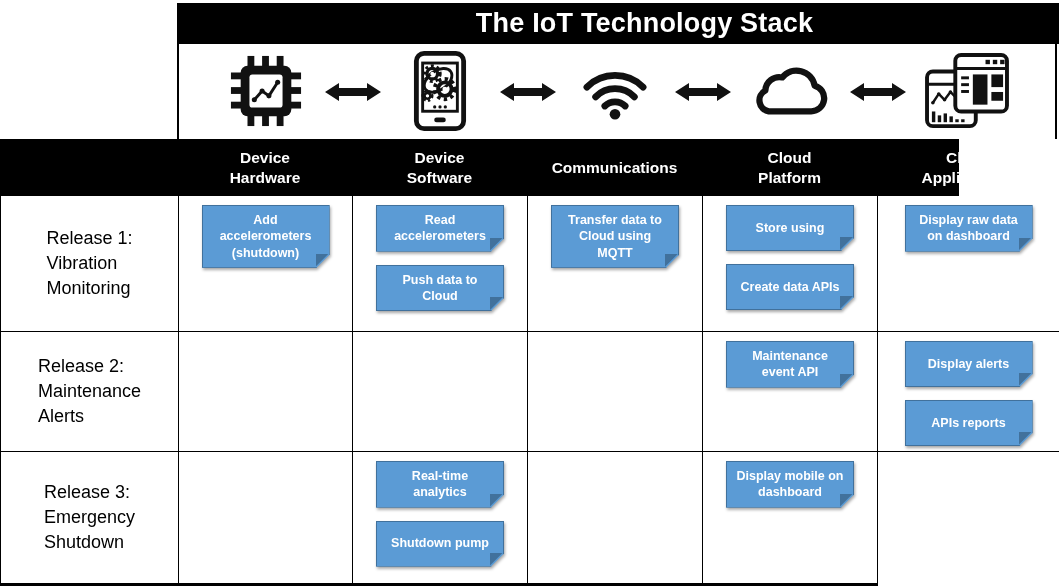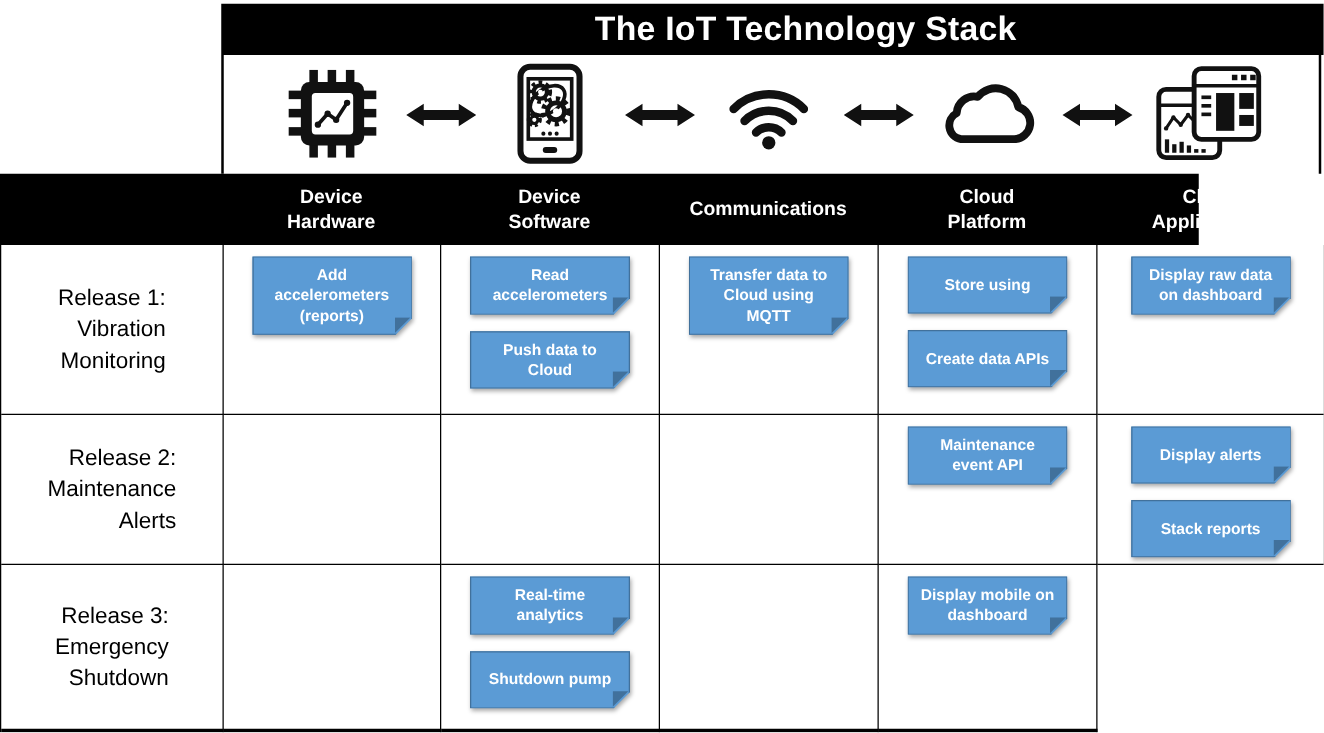--- a/index.html
+++ b/index.html
@@ -28,21 +28,21 @@
     display:flex; align-items:center; justify-content:center; text-align:center; white-space:pre-line;}
 
   
   .body-grid{position:absolute; left:0; top:196px; width:1059px; height:390px;
     display:grid; grid-template-columns:178px 174px 175px 175px 175px 182px;
     grid-template-rows:136px 120px 134px; border-left:1px solid var(--grid); background:#fff;}
   .cell{border-right:1px solid var(--grid); border-bottom:1px solid var(--grid);
     display:flex; flex-direction:column; align-items:center; padding-top:9px; gap:13px;}
   .row-last .cell, .cell.row-last{border-bottom:3px solid var(--grid);}
   .label-cell{justify-content:center; padding-top:0; font-size:18px; color:#000;
-    text-align:right; white-space:pre-line; line-height:1.4;}
+    text-align:left; white-space:pre-line; line-height:1.4;}
 
   
   .note{filter:drop-shadow(1.5px 2px 1.5px rgba(0,0,0,.35)); width:128px;}
   .note-inner{position:relative; width:128px; min-height:46px; background:var(--note-fill);
     border:1px solid var(--note-border);
     clip-path:polygon(0 0,100% 0,100% calc(100% - 13px),calc(100% - 13px) 100%,0 100%);
     display:flex; align-items:center; justify-content:center; text-align:center;
     color:#fff; font-weight:bold; font-size:12.5px; line-height:1.3; padding:6px 8px;}
   .note-inner::after{content:""; position:absolute; right:0; bottom:0; width:13px; height:13px;
     background:var(--note-fold); clip-path:polygon(0 0,100% 0,0 100%);}
@@ -176,21 +176,21 @@
     <div class="header-cell">Cloud
 Applications</div>
   </div>
 
   <div class="body-grid">
     <div class="cell label-cell">Release 1:
 Vibration
 Monitoring</div>
     <div class="cell">
         <div class="note">
-          <div class="note-inner">Add accelerometers (reports)</div>
+          <div class="note-inner">Add accelerometers (shutdown)</div>
         </div>
       </div>
     <div class="cell">
         <div class="note">
           <div class="note-inner">Read accelerometers</div>
         </div>
         <div class="note">
           <div class="note-inner">Push data to Cloud</div>
         </div>
       </div>
@@ -222,21 +222,21 @@
     <div class="cell">
         <div class="note">
           <div class="note-inner">Maintenance event API</div>
         </div>
       </div>
     <div class="cell">
         <div class="note">
           <div class="note-inner">Display alerts</div>
         </div>
         <div class="note">
-          <div class="note-inner">Stack reports</div>
+          <div class="note-inner">APIs reports</div>
         </div>
       </div>
 
     <div class="cell label-cell row-last">Release 3:
 Emergency
 Shutdown</div>
     <div class="cell row-last"></div>
     <div class="cell row-last">
         <div class="note">
           <div class="note-inner">Real-time analytics</div>

